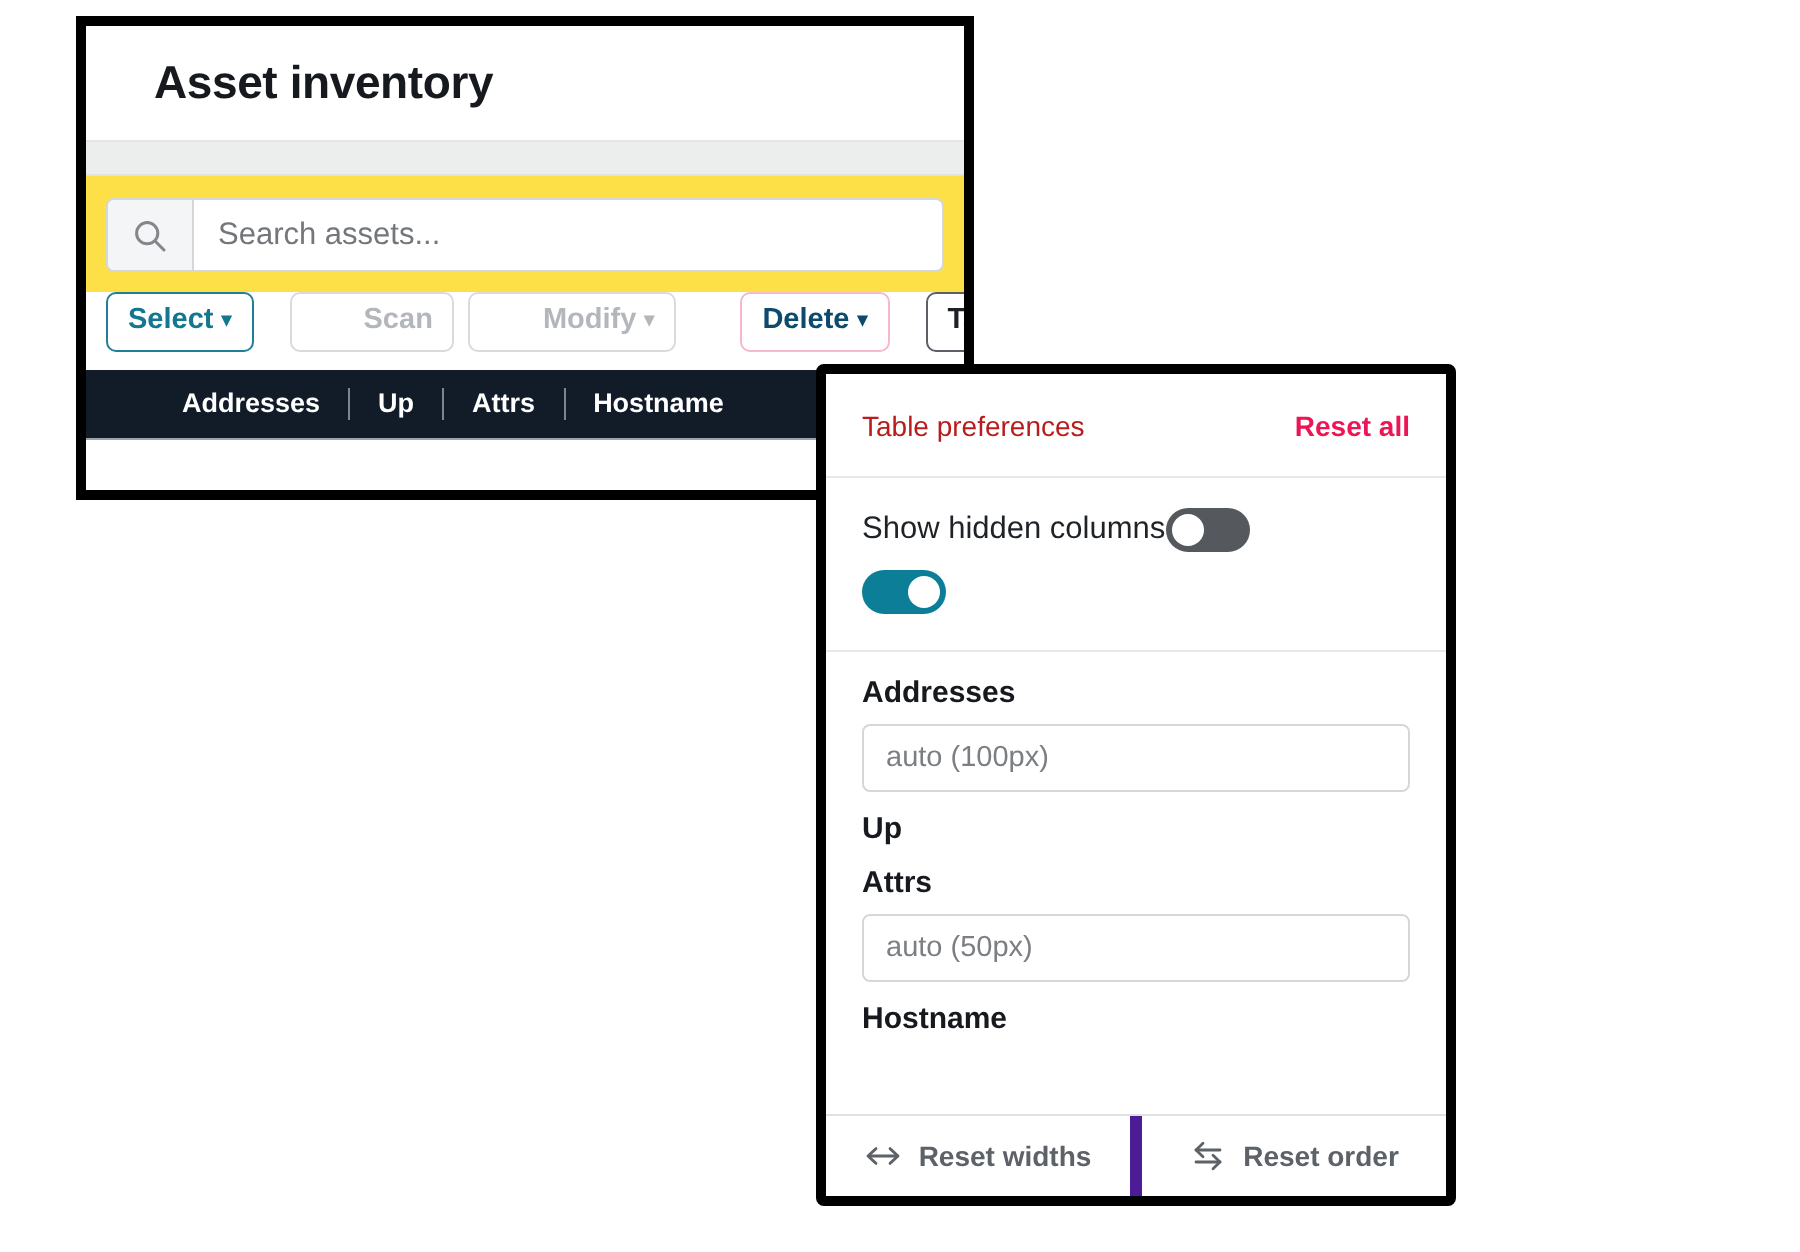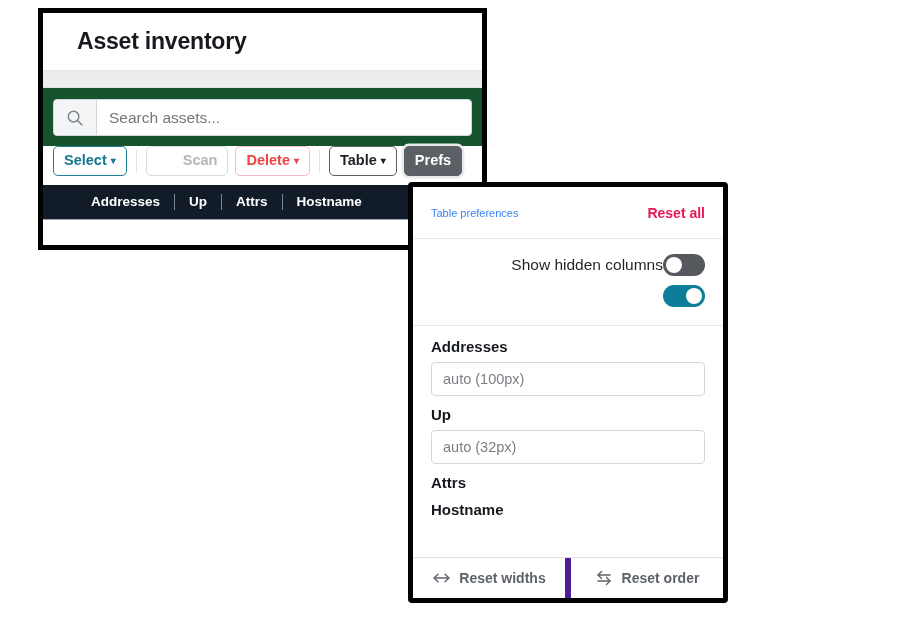--- a/index.html
+++ b/index.html
@@ -50,21 +50,21 @@
   }
 
   .sub-strip {
     height: 17px;
     background: #eceded;
     border-bottom: 1px solid #dfe1e3;
   }
 
   .search-row {
     padding: 11px 10px 10px 10px;
-    background: #14532d;
+    background: #fde047;
   }
   .search-box {
     display: flex;
     align-items: stretch;
     height: 37px;
     border: 1px solid #d3d6da;
     border-radius: 4px;
     background: #ffffff;
     overflow: hidden;
   }
@@ -105,21 +105,21 @@
     border-radius: 5px;
     border: 1.5px solid transparent;
     background: #ffffff;
     line-height: 1;
     white-space: nowrap;
     cursor: pointer;
   }
   .tb-btn .caret { font-size: 10px; margin-left: 4px; position: relative; top: -1px; }
   .tb-select  { border-color: #1f7f99; color: #12778f; }
   .tb-disabled{ border-color: #d8dadd; color: #b3b7bb; cursor: default; padding-left: 36px; }
-  .tb-danger  { border-color: #f6b8cb; color: #ef4444; }
+  .tb-danger  { border-color: #f6b8cb; color: #0c4a6e; margin-left: 25px; }
   .tb-plain   { border-color: #5b6067; color: #1d2126; }
   .tb-active  { border-color: #5c6066; background: #5c6066; color: #ffffff;
                 box-shadow: 0 0 0 2.5px #e9eaeb; }
   .tb-sep {
     width: 1px;
     height: 22px;
     background: #e1e3e5;
     margin: 0 2px;
   }
 
@@ -162,40 +162,40 @@
   .prefs-header {
     height: 52px;
     flex: 0 0 52px;
     display: flex;
     align-items: center;
     justify-content: space-between;
     padding: 0 18px;
     border-bottom: 1px solid #e6e8ea;
   }
   .prefs-title {
-    font-size: 11px;
-    color: #3b82f6;
+    font-size: 14px;
+    color: #b91c1c;
     text-align: right;
   }
   .reset-all {
     font-size: 14px;
     font-weight: bold;
     color: #ec1556;
     cursor: pointer;
     margin-left: 12px;
   }
 
   .toggles {
     padding: 10px 18px 14px 18px;
     border-bottom: 1px solid #e6e8ea;
   }
   .toggle-row {
     display: flex;
     align-items: center;
-    justify-content: flex-end;
+    justify-content: flex-start;
     height: 31px;
   }
   .toggle-label {
     font-size: 15.5px;
     color: #1f2327;
   }
   .switch {
     width: 42px;
     height: 22px;
     border-radius: 11px;
@@ -294,20 +294,23 @@
       <button class="tb-btn tb-select">
         <span>Select</span><span class="caret">▾</span>
       </button>
 
       <div class="tb-sep"></div>
 
       <button class="tb-btn tb-disabled">
         <span>Scan</span>
       </button>
 
+      <button class="tb-btn tb-disabled">
+        <span>Modify</span><span class="caret">▾</span>
+      </button>
 
       <button class="tb-btn tb-danger">
         <span>Delete</span><span class="caret">▾</span>
       </button>
 
       <div class="tb-sep"></div>
 
       <button class="tb-btn tb-plain">
         <span>Table</span><span class="caret">▾</span>
       </button>
@@ -356,23 +359,23 @@
           <span class="knob"></span>
         </div>
       </div>
     </div>
 
     <div class="fields">
       <div class="field-label">Addresses</div>
       <input class="field-input" type="text" value="" placeholder="auto (100px)" style="">
 
       <div class="field-label">Up</div>
-      <input class="field-input" type="text" value="" placeholder="auto (32px)" style="">
 
       <div class="field-label">Attrs</div>
+      <input class="field-input" type="text" value="" placeholder="auto (50px)" style="">
 
       <div class="field-label">Hostname</div>
       
     </div>
 
     <div class="prefs-footer">
       <div class="footer-btn">
         <span>
           <svg width="19" height="12" viewBox="0 0 19 12" aria-hidden="true">
             <line x1="2.5" y1="6" x2="16.5" y2="6" stroke="#5d6268" stroke-width="1.4" stroke-linecap="round"></line>

